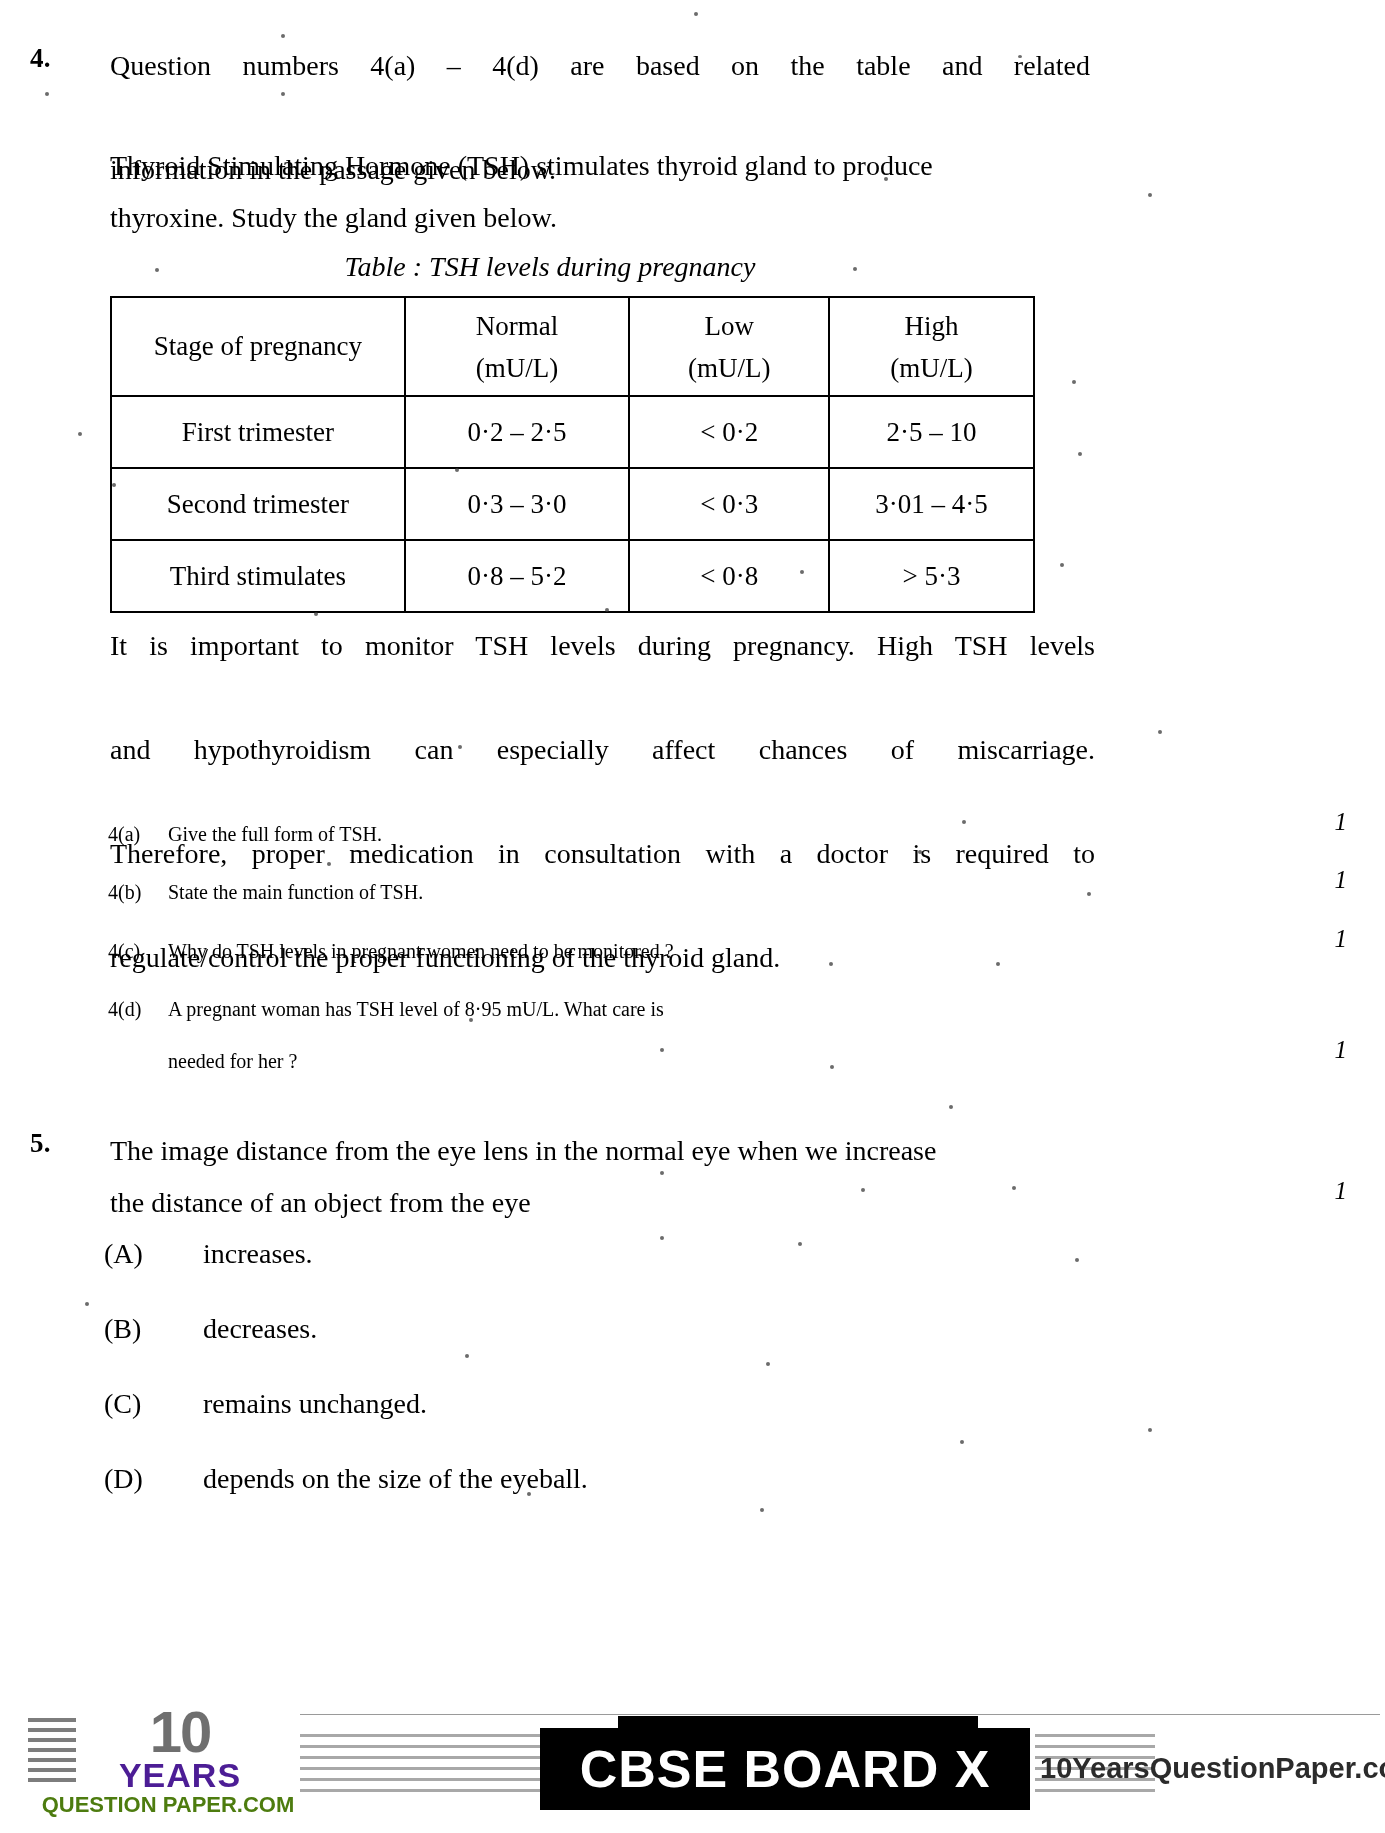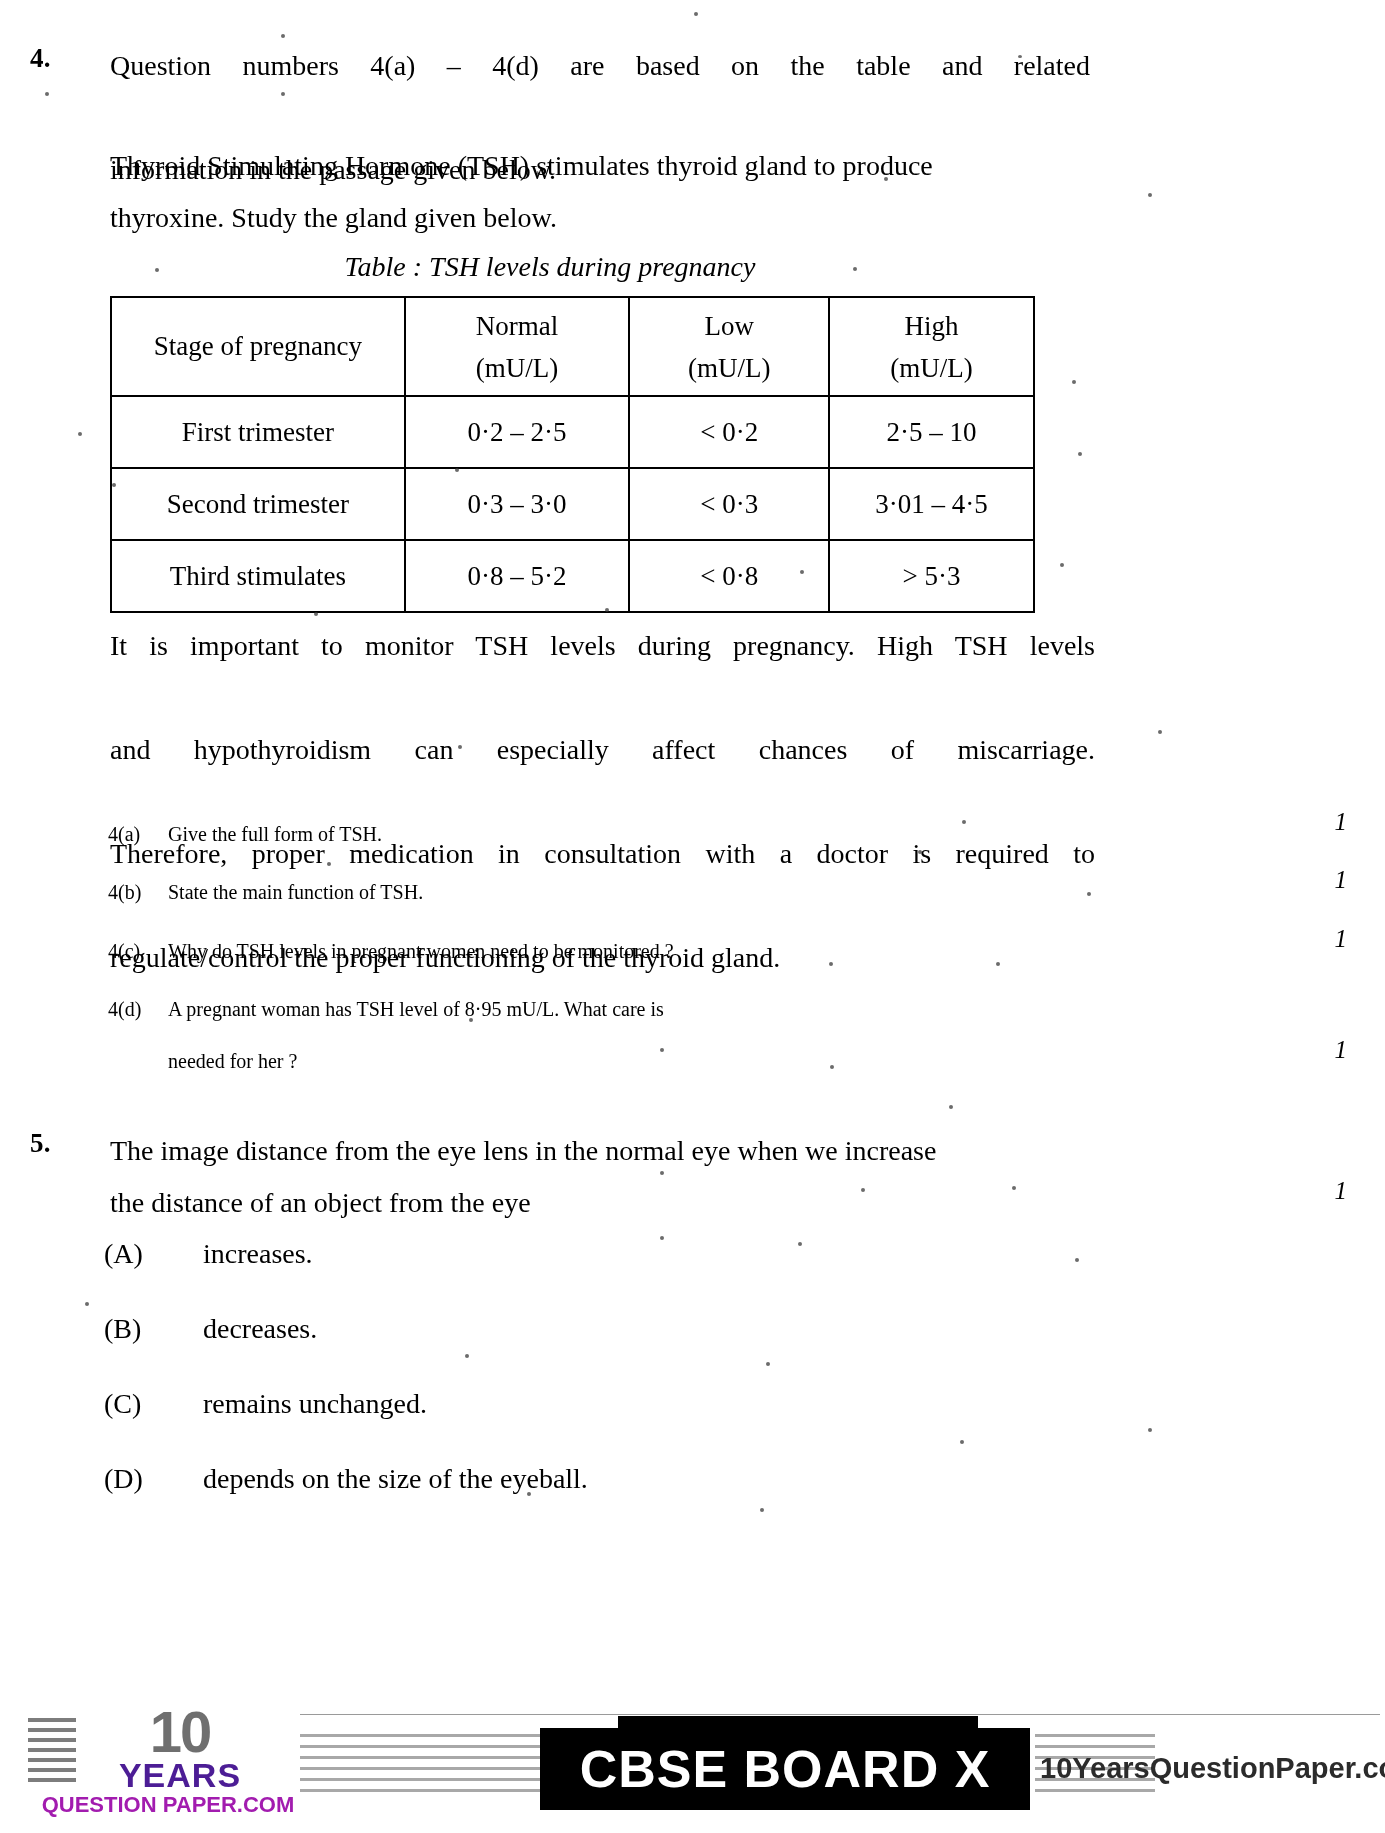--- a/index.html
+++ b/index.html
@@ -184,21 +184,21 @@
     line-height: 34px;
     letter-spacing: 1px;
     color: #4c1d95;
     margin-left: 34px;
   }
   .logo10 .qpcom {
     font-family: "Liberation Sans", sans-serif;
     font-weight: bold;
     font-size: 22px;
     line-height: 26px;
-    color: #a21caf;
+    color: #4d7c0f;
     margin-left: 10px;
   }
   .stripes {
     position: absolute;
     top: 34px;
     width: 240px;
     height: 72px;
   }
   .stripes i {
     display: block;

